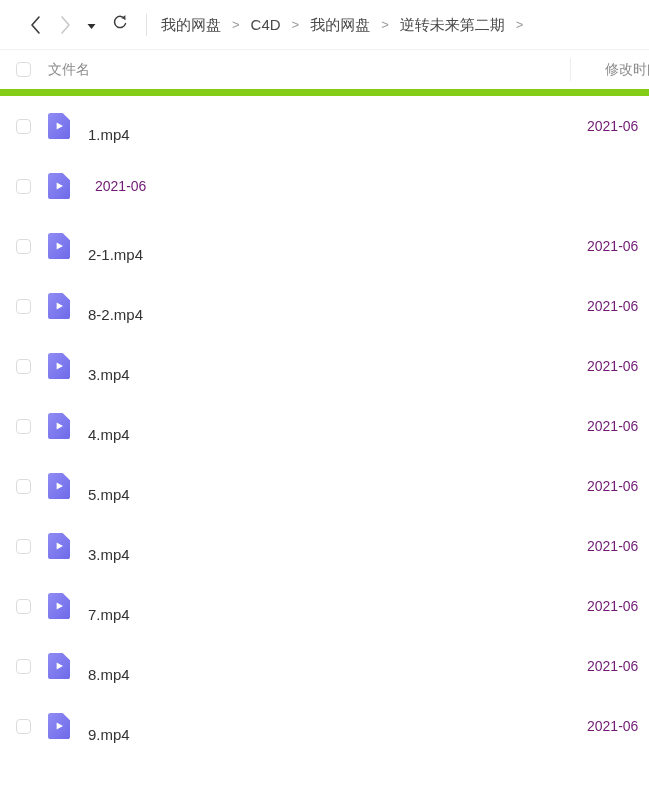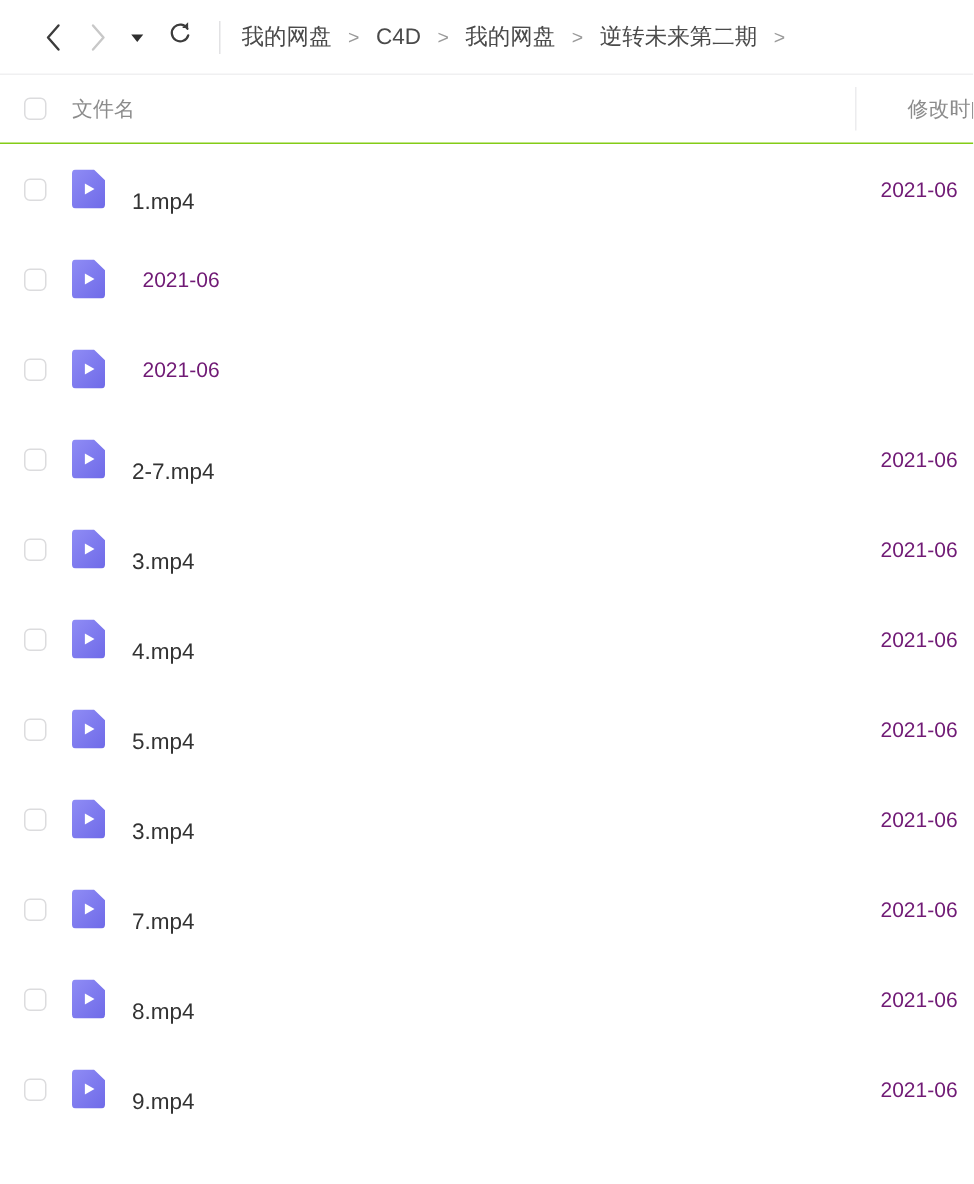--- a/index.html
+++ b/index.html
@@ -94,21 +94,21 @@
     flex: none;
     font-family: "Liberation Sans", sans-serif;
   }
 
   
   .list-header {
     position: relative;
     height: 46px;
     display: flex;
     align-items: center;
-    border-bottom: 1px solid #84cc16;
+    border-bottom: 7px solid #84cc16;
     background: #ffffff;
   }
 
   .col-check {
     width: 44px;
     flex: none;
     display: flex;
     align-items: center;
     justify-content: center;
     padding-left: 2px;
@@ -308,39 +308,40 @@
             <defs>
               <linearGradient id="g2" x1="0" y1="0" x2="1" y2="1">
                 <stop offset="0" stop-color="#8f8cf5"></stop>
                 <stop offset="1" stop-color="#6f6ae8"></stop>
               </linearGradient>
             </defs>
             <path d="M2.6 0 H14.6 L22 7.2 V23.4 A2.6 2.6 0 0 1 19.4 26 H2.6 A2.6 2.6 0 0 1 0 23.4 V2.6 A2.6 2.6 0 0 1 2.6 0 Z" fill="url(#g2)"></path>
             <path d="M8.6 9.4 L15 13 L8.6 16.6 Z" fill="#ffffff"></path>
           </svg>
         </div>
+        <div class="file-name">2-1.mp4</div>
         <div class="file-date">2021-06</div>
       </div>
       <div class="row">
         <div class="col-check">
           <div class="checkbox"></div>
         </div>
         <div class="icon-cell">
           <svg class="file-icon" viewBox="0 0 22 26">
             <defs>
               <linearGradient id="g3" x1="0" y1="0" x2="1" y2="1">
                 <stop offset="0" stop-color="#8f8cf5"></stop>
                 <stop offset="1" stop-color="#6f6ae8"></stop>
               </linearGradient>
             </defs>
             <path d="M2.6 0 H14.6 L22 7.2 V23.4 A2.6 2.6 0 0 1 19.4 26 H2.6 A2.6 2.6 0 0 1 0 23.4 V2.6 A2.6 2.6 0 0 1 2.6 0 Z" fill="url(#g3)"></path>
             <path d="M8.6 9.4 L15 13 L8.6 16.6 Z" fill="#ffffff"></path>
           </svg>
         </div>
-        <div class="file-name">2-7.mp4</div>
+        <div class="file-name">8-2.mp4</div>
         <div class="file-date">2021-06</div>
       </div>
       <div class="row">
         <div class="col-check">
           <div class="checkbox"></div>
         </div>
         <div class="icon-cell">
           <svg class="file-icon" viewBox="0 0 22 26">
             <defs>
               <linearGradient id="g4" x1="0" y1="0" x2="1" y2="1">

